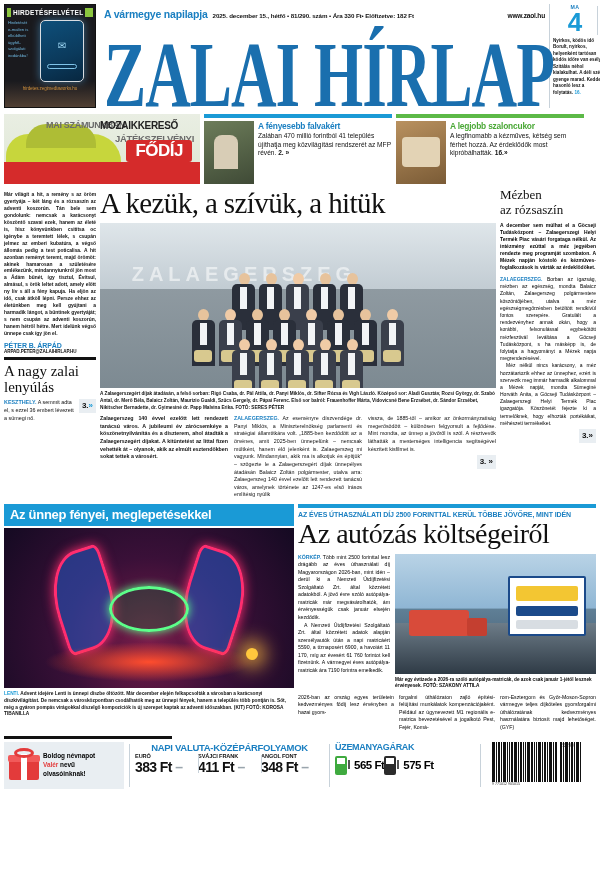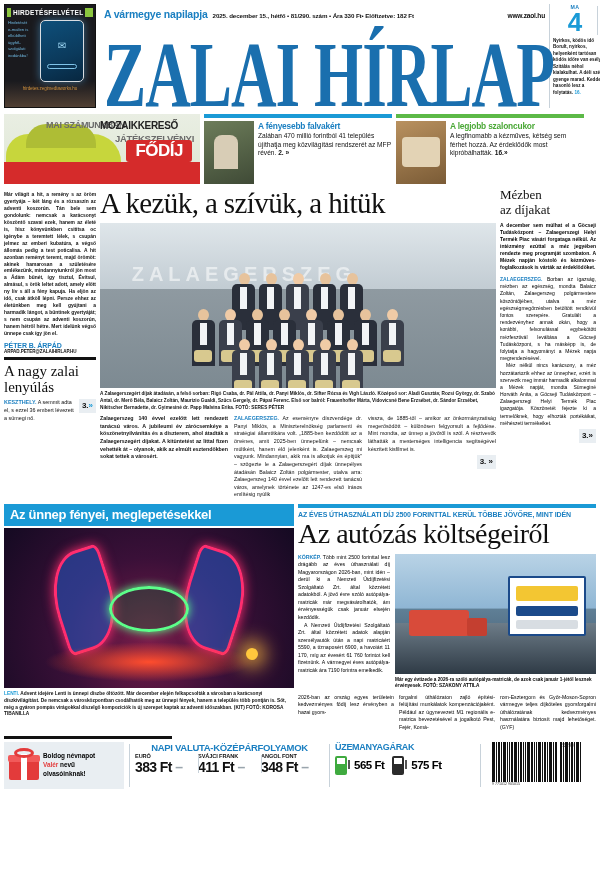--- a/index.html
+++ b/index.html
@@ -207,21 +207,21 @@
   .f-fx { flex:1 1 auto; }
   .f-fx .t { color:#1a7fc1; font-size:9.5px; font-weight:bold; text-align:center; letter-spacing:-.3px;}
   .fx-row { display:flex; }
   .fx-cell { flex:1 1 0; text-align:left; position:relative; }
   .fx-cell + .fx-cell:before{content:"";position:absolute;left:0;top:2px;bottom:2px;width:1px;background:#c8d2da;}
   .fx-lbl { font-size:5.6px; font-weight:bold; color:#111; letter-spacing:-.1px;}
   .fx-val { font-size:14px; font-weight:bold; color:#111; letter-spacing:-.6px; }
   .fx-val .ar { color:#9aa5ad; font-weight:bold; }
   .f-fuel { flex:0 0 140px; }
   .f-fuel .t { color:#1a7fc1; font-size:9px; font-weight:bold; letter-spacing:-.3px; }
-  .fuel-row { display:flex; align-items:center; gap:8px; padding-top:4px;text-align:right; }
+  .fuel-row { display:flex; align-items:center; gap:0; padding-top:4px;text-align:right; }
   .fuel-item { display:flex; align-items:center; gap:4px; }
   .pump { width:15px; height:19px; position:relative; }
   .pump .bd { position:absolute; left:0; top:0; width:12px; height:19px; border-radius:2px; }
   .pump .bd.g { background:#3faa3f; }
   .pump .bd.k { background:#2b2b2b; }
   .pump .win { position:absolute; left:2px; top:2px; width:8px; height:6px; background:#fff; }
   .pump .nz { position:absolute; right:0; top:4px; width:4px; height:9px; border-right:2px solid #555; }
   .fuel-val { font-size:11.5px; font-weight:bold; letter-spacing:-.5px; }
   .f-barcode { flex:0 0 110px; display:flex; align-items:flex-start; gap:3px; padding-left:6px; }
   .bars { height:40px; display:flex; gap:1px; align-items:flex-end; }
@@ -480,21 +480,21 @@
         </div>
         <div class="bcol">
           <p>vissza, de 1885-től – amikor az önkormányzatiság megerősödött – különösen felgyorsult a fejlődése. Mint mondta, az ünnep a jövőről is szól. A résztvevők láthatták a mesterséges intelligencia segítségével készített kisfilmet is.</p>
           <div class="pgbox" style="float:right;margin-top:2px">3. »</div>
         </div>
       </div>
     </div>
 
     <div class="col-right">
       <div class="side-head" style="white-space:pre-line">Mézben
-az díjakat</div>
+az rózsaszín</div>
       <div class="side-lead">A december sem múlhat el a Göcseji Tudásközpont – Zalaegerszegi Helyi Termék Piac vásári forgataga nélkül. Az intézmény ezúttal a méz jegyében rendezte meg programját szombaton. A Mézek napján kóstoló és kézműves-foglalkozások is várták az érdeklődőket.</div>
       <div class="side-body">
         <p><span class="loc">ZALAEGERSZEG.</span> <span>Borban az igazság, mézben az egészség, mondta Balaicz Zoltán, Zalaegerszeg polgármestere köszöntőjében, utalva a méz egészségmegőrzésben betöltött rendkívül fontos szerepére. Gratulált a rendezvényhez annak okán, hogy a korábbi, felvonulással egybekötött mézfesztivál leváltása a Göcseji Tudásközpont, s ha másképp is, de folytatja a hagyományt a Mézek napja megrendezésével.</span></p>
         <p>Méz nélkül nincs karácsony, a méz hozzátartozik ehhez az ünnephez, ezért is szervezik meg immár harmadik alkalommal a Mézek napját, mondta Sümeginé Horváth Anita, a Göcseji Tudásközpont – Zalaegerszegi Helyi Termék Piac igazgatója. Köszönetét fejezte ki a termelőknek, hogy elhozták portékáikat, méhészeti termékeiket.</p>
         <div class="pgbox" style="float:right;margin-top:2px">3.»</div>
       </div>
     </div>
   </div>
 
   <div class="bottom">

